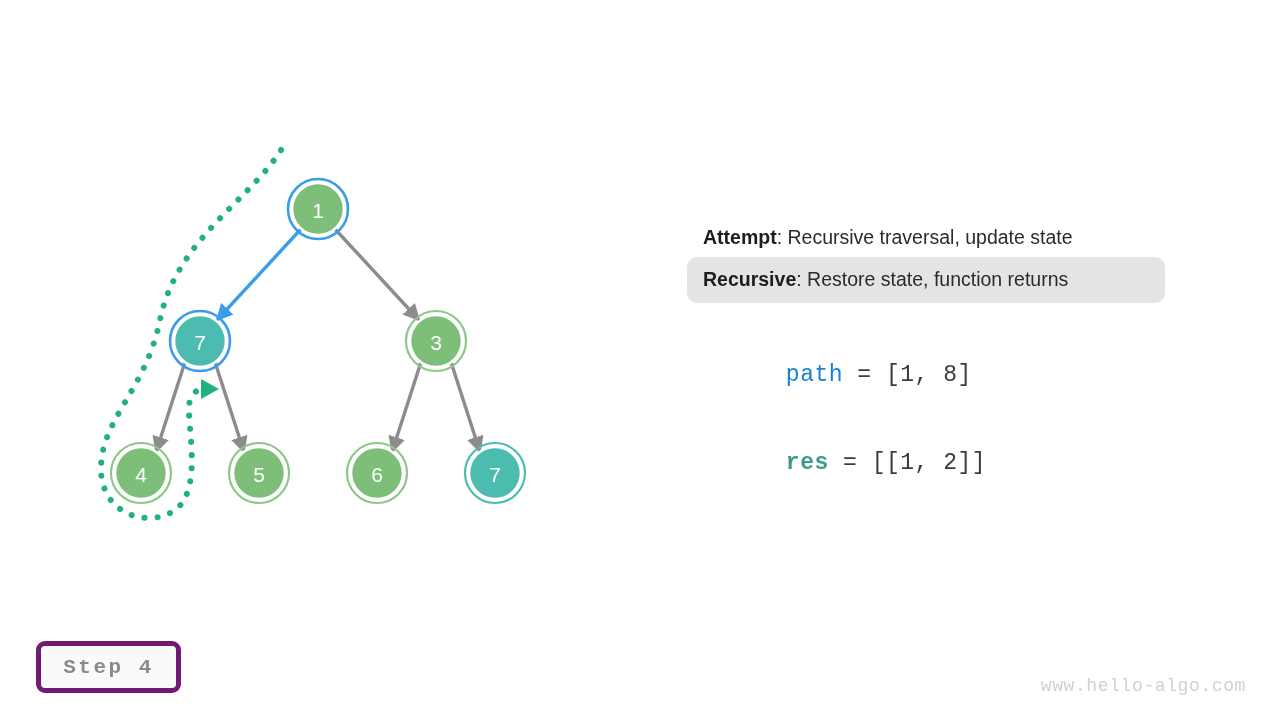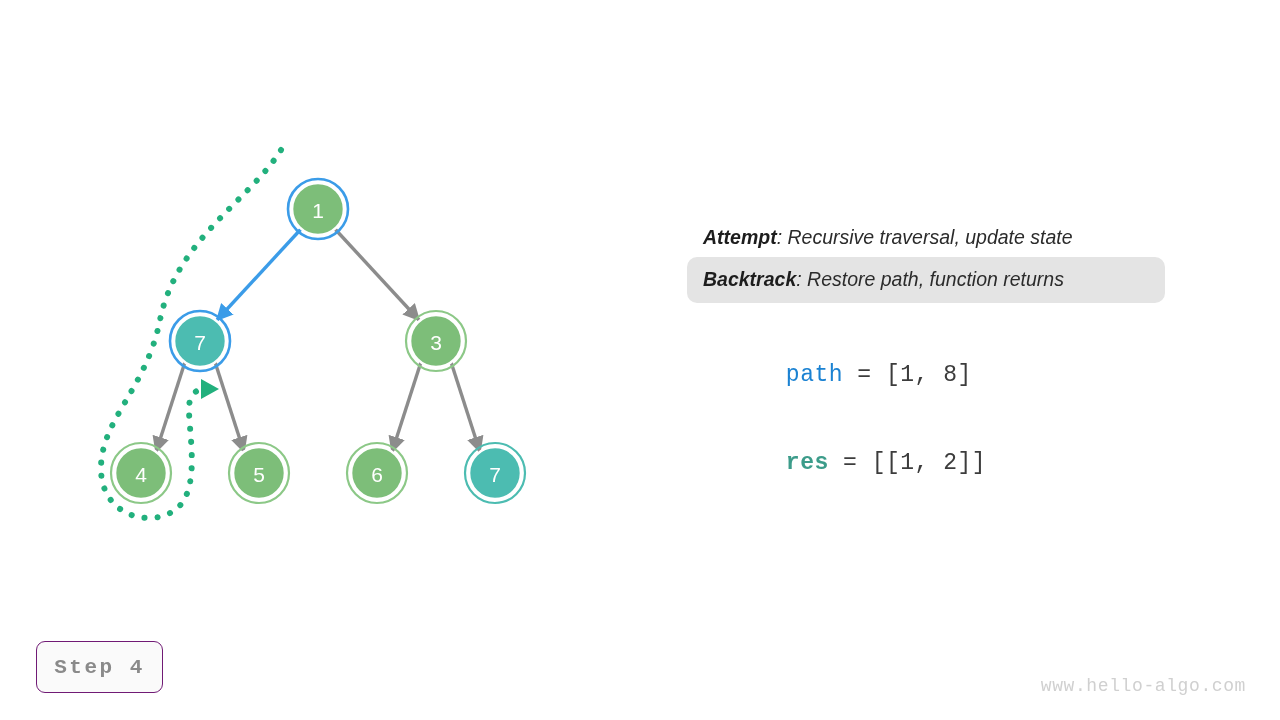--- a/index.html
+++ b/index.html
@@ -40,21 +40,20 @@
     width: 500px;
   }
   .desc-line {
     font-family: "Liberation Sans", sans-serif;
     font-size: 19.5px;
     color: #2b2b2b;
     line-height: 1.0;
     white-space: nowrap;
     padding: 4px 0 6px 16px;
     box-sizing: border-box;
-    font-style: italic;
   }
   .desc-line .lead {
     font-weight: bold;
     color: #1d1d1d;
   }
   .desc-line.highlight {
     background: #e4e4e4;
     border-radius: 10px;
     padding: 13px 16px 14px 16px;
     margin-top: 3px;
@@ -85,23 +84,23 @@
     font-weight: bold;
     margin-top: 15px;
   }
   .state-spacer { height: 58px; }
 
   
   #step-badge {
     position: absolute;
     left: 36px;
     top: 641px;
-    width: 127px;
+    width: 145px;
     height: 52px;
-    border: 1px solid #701a75;
+    border: 5px solid #701a75;
     border-radius: 9px;
     background: #fafafa;
     display: flex;
     align-items: center;
     justify-content: center;
     box-sizing: border-box;
   }
   #step-badge .step-text {
     font-family: "Liberation Mono", monospace;
     font-size: 21px;
@@ -196,21 +195,21 @@
     </g>
 
     <polygon points="201,379 219,389 201,399" fill="#22b07d"></polygon>
   </svg>
 
   <div id="info-panel">
     <div class="desc-line">
       <span class="lead">Attempt</span><span>: Recursive traversal, update state</span>
     </div>
     <div class="desc-line highlight">
-      <span class="lead">Backtrack</span><span>: Restore path, function returns</span>
+      <span class="lead">Recursive</span><span>: Restore state, function returns</span>
     </div>
   </div>
 
   <div id="state-block">
     <div class="state-line">
       <span class="var-path">path</span><span> = [1, 8]</span>
     </div>
     <div class="state-spacer"></div>
     <div class="state-line">
       <span class="var-res">res</span><span> = [[1, 2]]</span>

